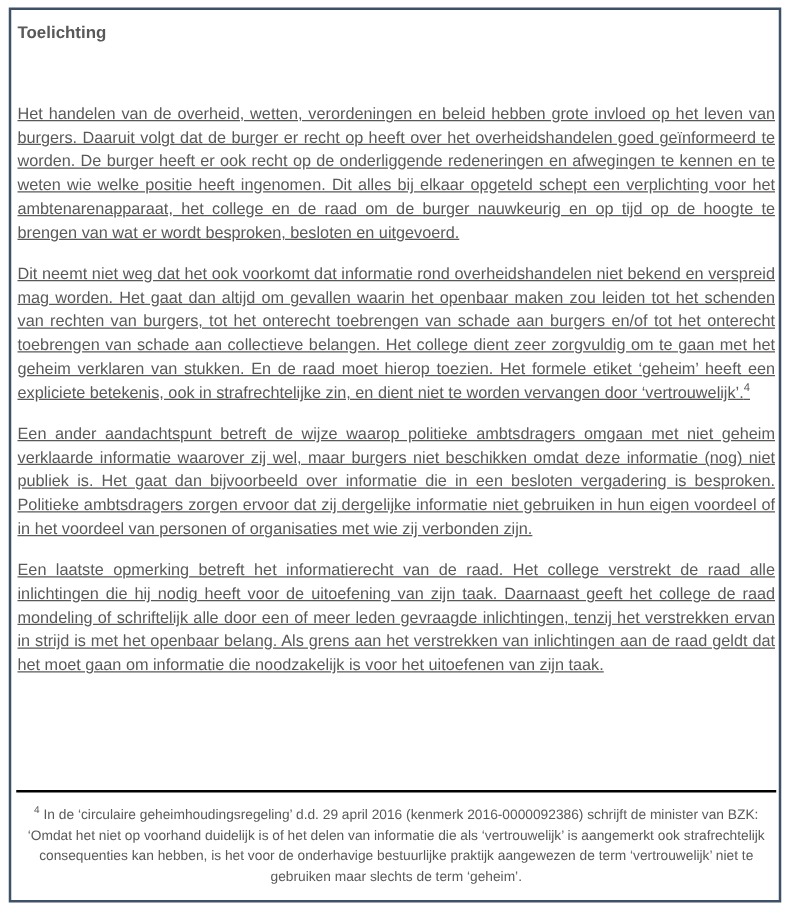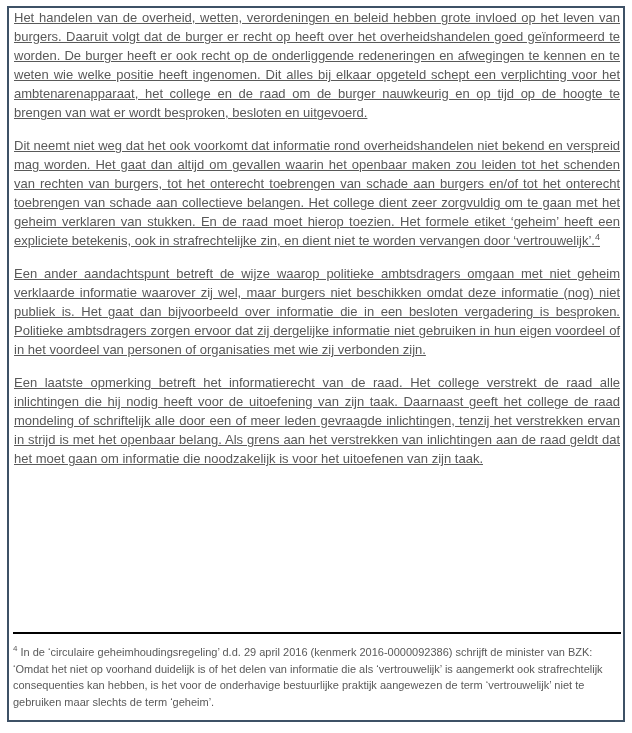--- a/index.html
+++ b/index.html
@@ -59,34 +59,35 @@
   .footnote-rule {
     border-top: 2px solid #000000;
     height: 0;
     margin: 0 0 10px 0;
   }
   .footnote {
     font-size: 11px;
     line-height: 16.5px;
     color: #595959;
     margin: 0;
-    text-align: left;
+    text-align: center;
   }
   .footnote sup {
     font-size: 8px;
     line-height: 0;
     vertical-align: super;
   }
 </style>
 </head>
 <body>
 
 <div class="frame">
   <div class="content">
 
+    <h1 class="doc-title">Toelichting</h1>
 
     <div class="body-text">
 
       <p><span>Het handelen van de overheid, wetten, verordeningen en beleid hebben grote invloed op het leven van burgers. Daaruit volgt dat de burger er recht op heeft over het overheidshandelen goed geïnformeerd te worden.  De burger heeft er ook recht op de onderliggende redeneringen en afwegingen te kennen en te weten wie welke positie heeft ingenomen. Dit alles bij elkaar opgeteld schept een verplichting voor het ambtenarenapparaat, het college en de raad om de burger nauwkeurig en op tijd op de hoogte te brengen van wat er wordt besproken, besloten en uitgevoerd.</span></p>
 
       <p><span>Dit neemt niet weg dat het ook voorkomt dat informatie rond overheidshandelen niet bekend en verspreid mag worden. Het gaat dan altijd om gevallen waarin het openbaar maken zou leiden tot het schenden van rechten van burgers, tot het onterecht toebrengen van schade aan burgers en/of tot het onterecht toebrengen van schade aan collectieve belangen. Het college dient zeer zorgvuldig om te gaan met het geheim verklaren van stukken. En de raad moet hierop toezien. Het formele etiket ‘geheim’ heeft een expliciete betekenis, ook in strafrechtelijke zin, en dient niet te worden vervangen door ‘vertrouwelijk’.</span><sup>4</sup></p>
 
       <p><span>Een ander aandachtspunt betreft de wijze waarop politieke ambtsdragers omgaan met niet geheim verklaarde informatie waarover zij wel, maar burgers niet beschikken omdat deze informatie (nog) niet publiek is. Het gaat dan bijvoorbeeld over informatie die in een besloten vergadering is besproken. Politieke ambtsdragers zorgen ervoor dat zij dergelijke informatie niet gebruiken in hun eigen voordeel of in het voordeel van personen of  organisaties met wie zij verbonden zijn.</span></p>
 
       <p><span>Een laatste opmerking betreft het informatierecht van de raad. Het college verstrekt de raad alle inlichtingen die hij nodig heeft voor de uitoefening van zijn taak. Daarnaast geeft het college de raad mondeling of schriftelijk alle door een of meer leden gevraagde inlichtingen, tenzij het verstrekken ervan in strijd is met het openbaar belang. Als grens aan het verstrekken van inlichtingen aan de raad geldt dat het moet gaan om informatie die noodzakelijk is voor het uitoefenen van zijn taak.</span></p>

